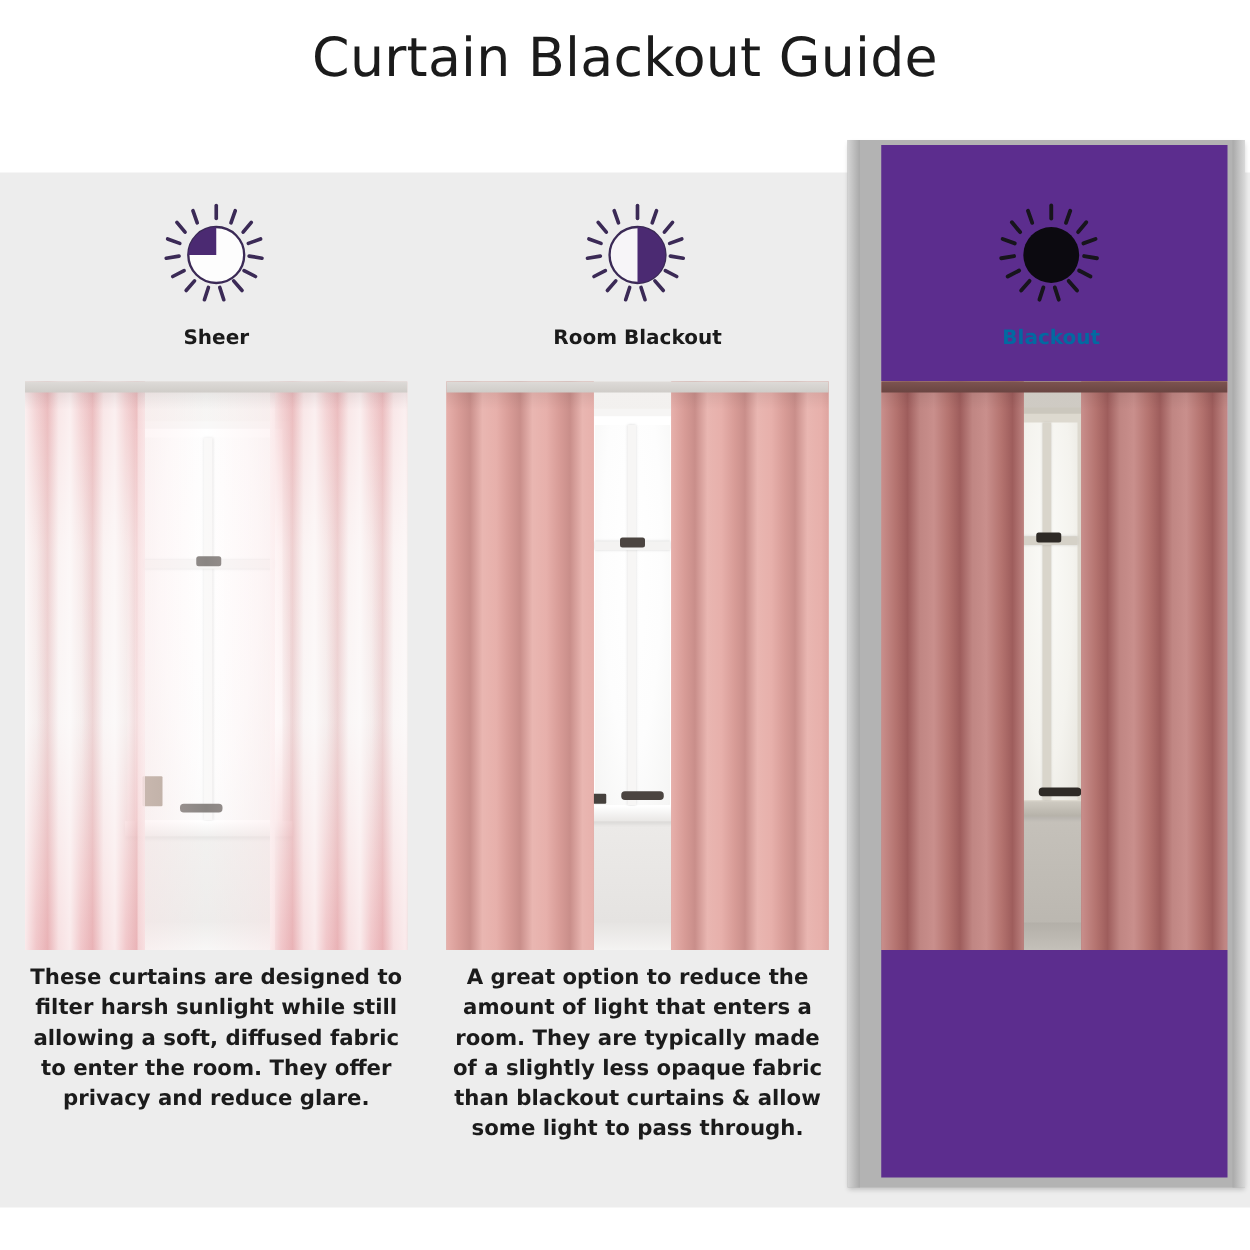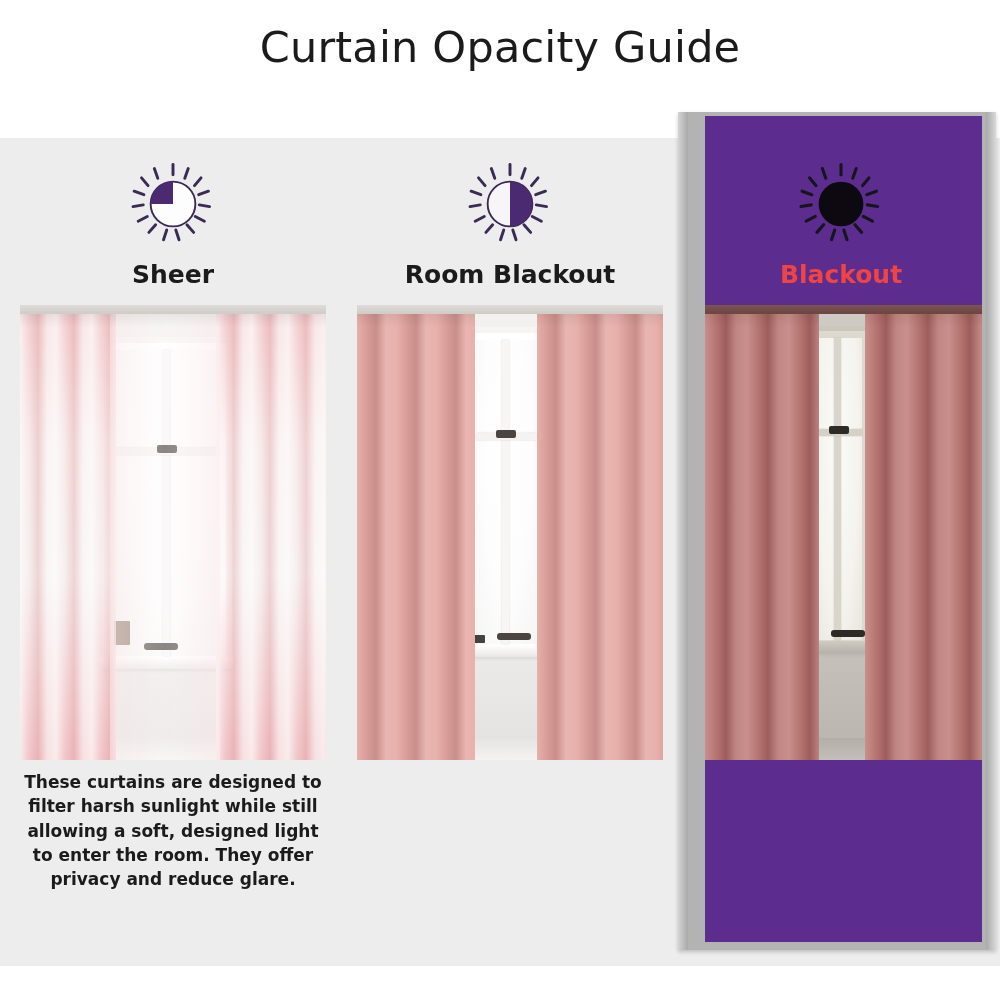--- a/index.html
+++ b/index.html
@@ -70,21 +70,21 @@
   }
   .sun-svg { display: block; }
 
   
   .cat-label {
     position: absolute;
     top: 122px;
     left: 0;
     width: 100%;
     text-align: center;
-    font-size: 25px;
+    font-size: 16px;
     font-weight: 700;
     color: #1b1b1b;
     font-family: "DejaVu Sans", sans-serif;
   }
 
   
   .photo {
     position: absolute;
     top: 167px;
     left: 12px;
@@ -264,33 +264,33 @@
   }
 
   .blackout-card {
     position: absolute;
     left: 705px;
     top: 116px;
     width: 277px;
     height: 826px;
     background: #5c2d8e;
   }
-  .col-blackout .cat-label { color: #ef4444; }
+  .col-blackout .cat-label { color: #0369a1; }
   .col-blackout .caption   { color: #ffffff; }
 
   
   .blackout-frame { z-index: 2; }
   .blackout-card  { z-index: 3; }
   .col-blackout   { z-index: 4; }
   .col-sheer, .col-darkening { z-index: 1; }
 </style>
 </head>
 <body>
 
-<div class="page-title">Curtain Opacity Guide</div>
+<div class="page-title">Curtain Blackout Guide</div>
 
 <div class="canvas-bg"></div>
 
 <div class="blackout-frame"></div>
 <div class="blackout-card"></div>
 
 <div class="columns">
 
   <div class="col col-sheer">
 
@@ -338,21 +338,21 @@
 
         <div class="curtain sheer-fab" style="left:196px; right:0;"></div>
 
         <div class="curtain" style="left:90px; width:110px;
              background:linear-gradient(90deg, rgba(252,235,236,.55), rgba(255,255,255,.35), rgba(252,235,236,.55));"></div>
 
         <div class="rod"></div>
       </div>
     </div>
 
-    <div class="caption">These curtains are designed to filter harsh sunlight while still allowing a soft, designed light to enter the room. They offer privacy and reduce glare.</div>
+    <div class="caption">These curtains are designed to filter harsh sunlight while still allowing a soft, diffused fabric to enter the room. They offer privacy and reduce glare.</div>
   </div>
 
   <div class="col col-darkening">
 
     <div class="icon-wrap">
       <svg class="sun-svg" width="86" height="86" viewBox="0 0 100 100">
         <g stroke="#3b2a56" stroke-width="3.4" stroke-linecap="round">
           <line x1="50" y1="4" x2="50" y2="16"></line>
           <line x1="67.7" y1="8.8" x2="63.7" y2="20.1"></line>
           <line x1="82.6" y1="19.6" x2="75" y2="28.7"></line>
@@ -390,20 +390,21 @@
         <div class="sill-obj" style="left:108px; top:330px; width:20px; height:8px; background:#46413d;"></div>
         <div class="floor"></div>
 
         <div class="curtain dark-fab" style="left:0; width:118px;"></div>
         <div class="curtain dark-fab" style="left:180px; right:0;"></div>
 
         <div class="rod"></div>
       </div>
     </div>
 
+    <div class="caption">A great option to reduce the amount of light that enters a room. They are typically made of a slightly less opaque fabric than blackout curtains &amp; allow some light to pass through.</div>
   </div>
 
   <div class="col col-blackout">
 
     <div class="icon-wrap">
       <svg class="sun-svg" width="86" height="86" viewBox="0 0 100 100">
         <g stroke="#17151c" stroke-width="3.6" stroke-linecap="round">
           <line x1="50" y1="4" x2="50" y2="16"></line>
           <line x1="67.7" y1="8.8" x2="63.7" y2="20.1"></line>
           <line x1="82.6" y1="19.6" x2="75" y2="28.7"></line>

